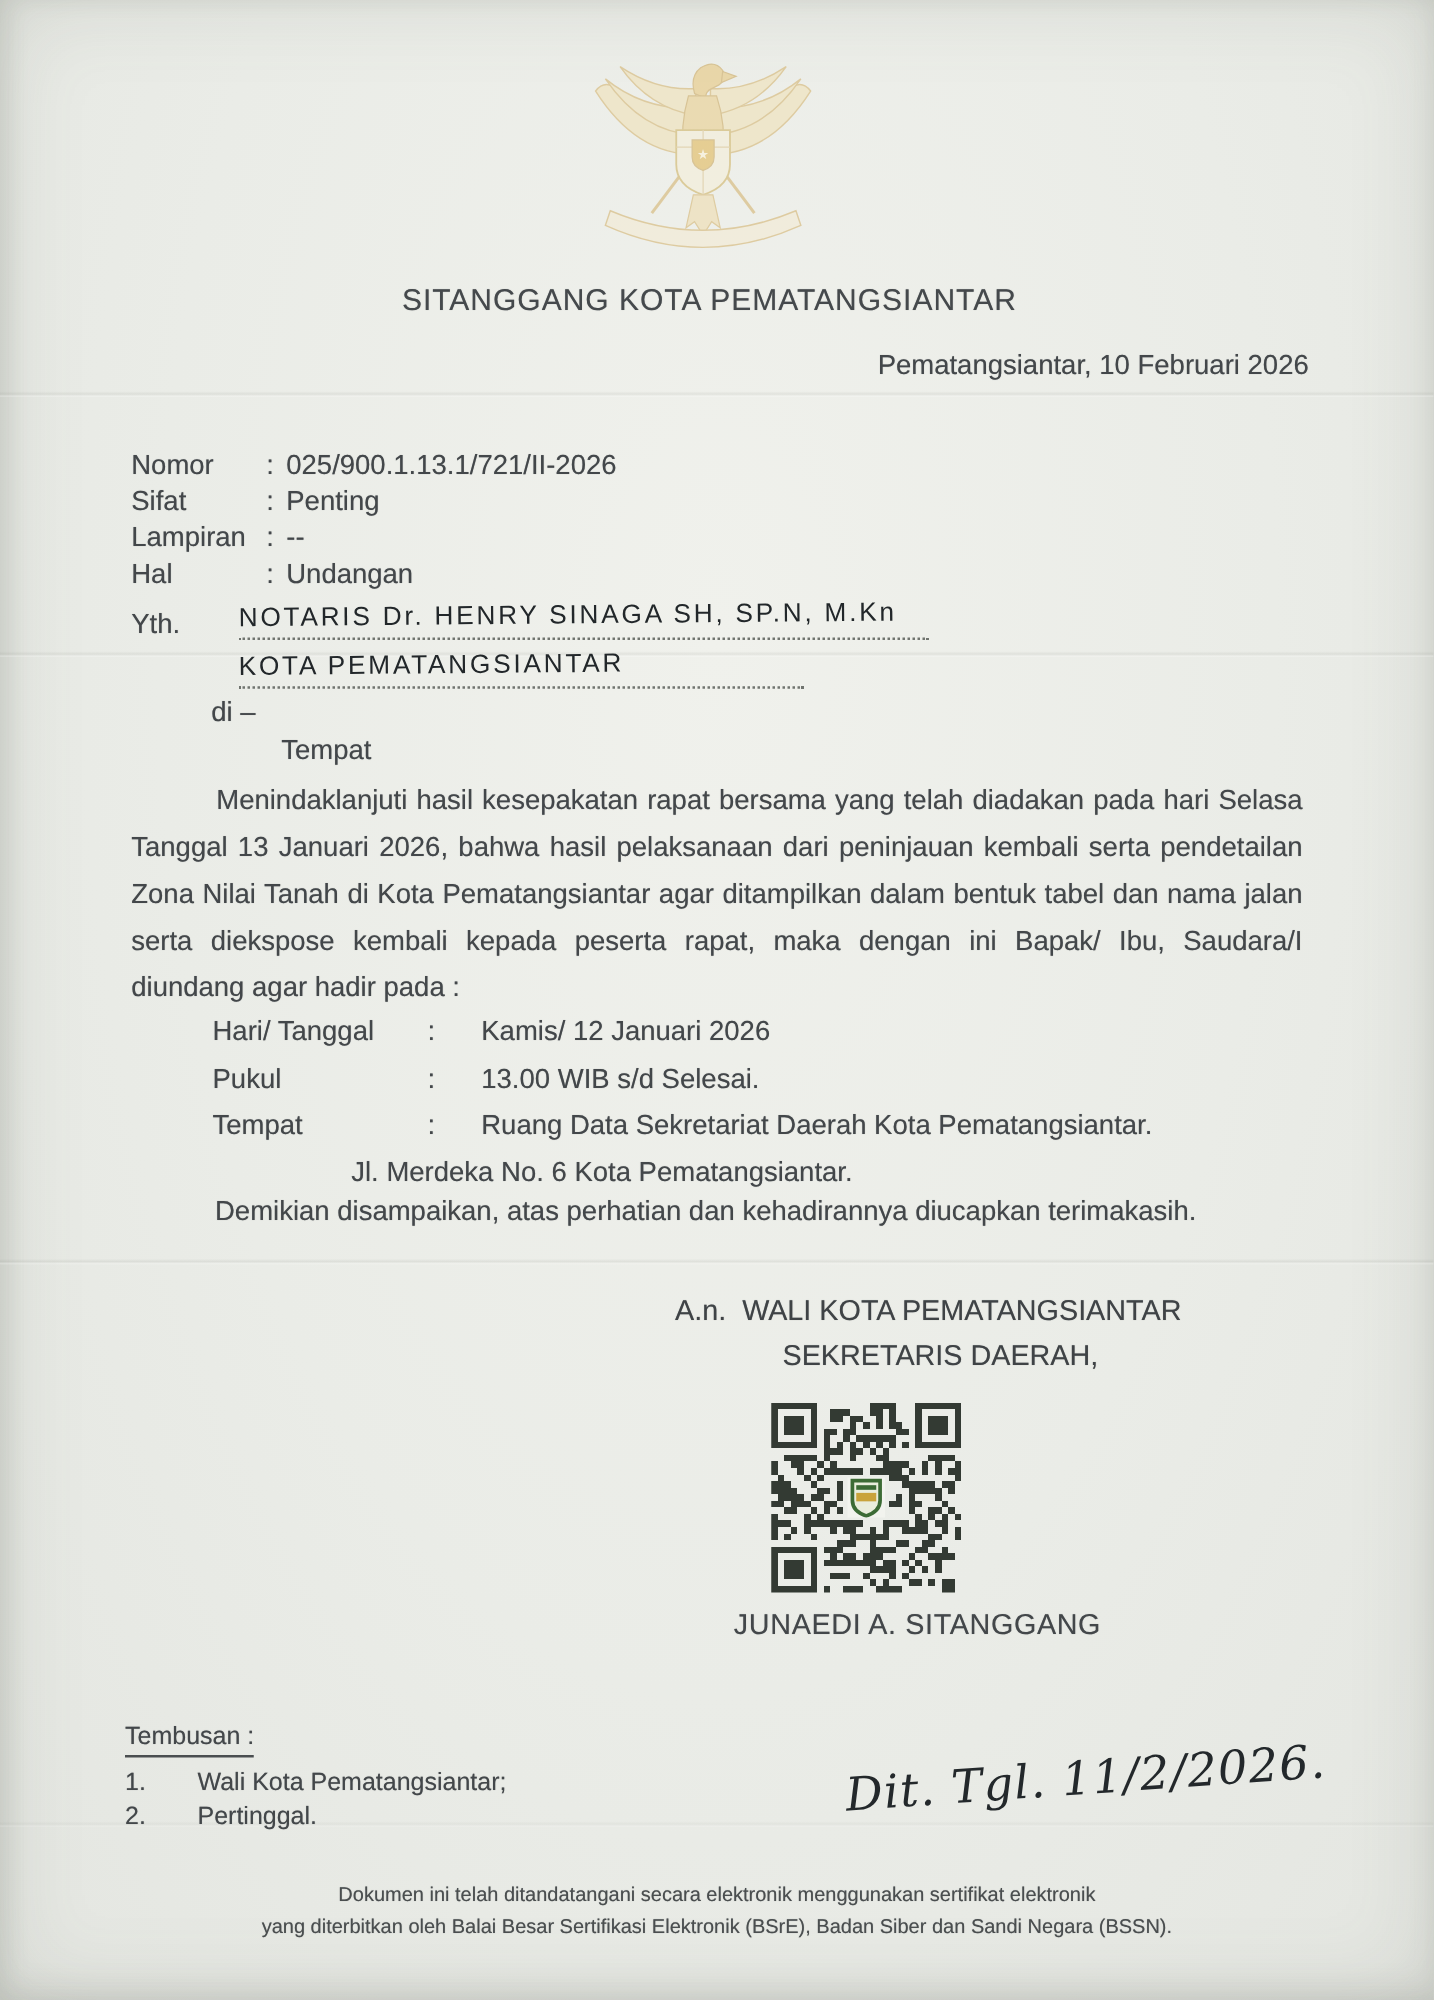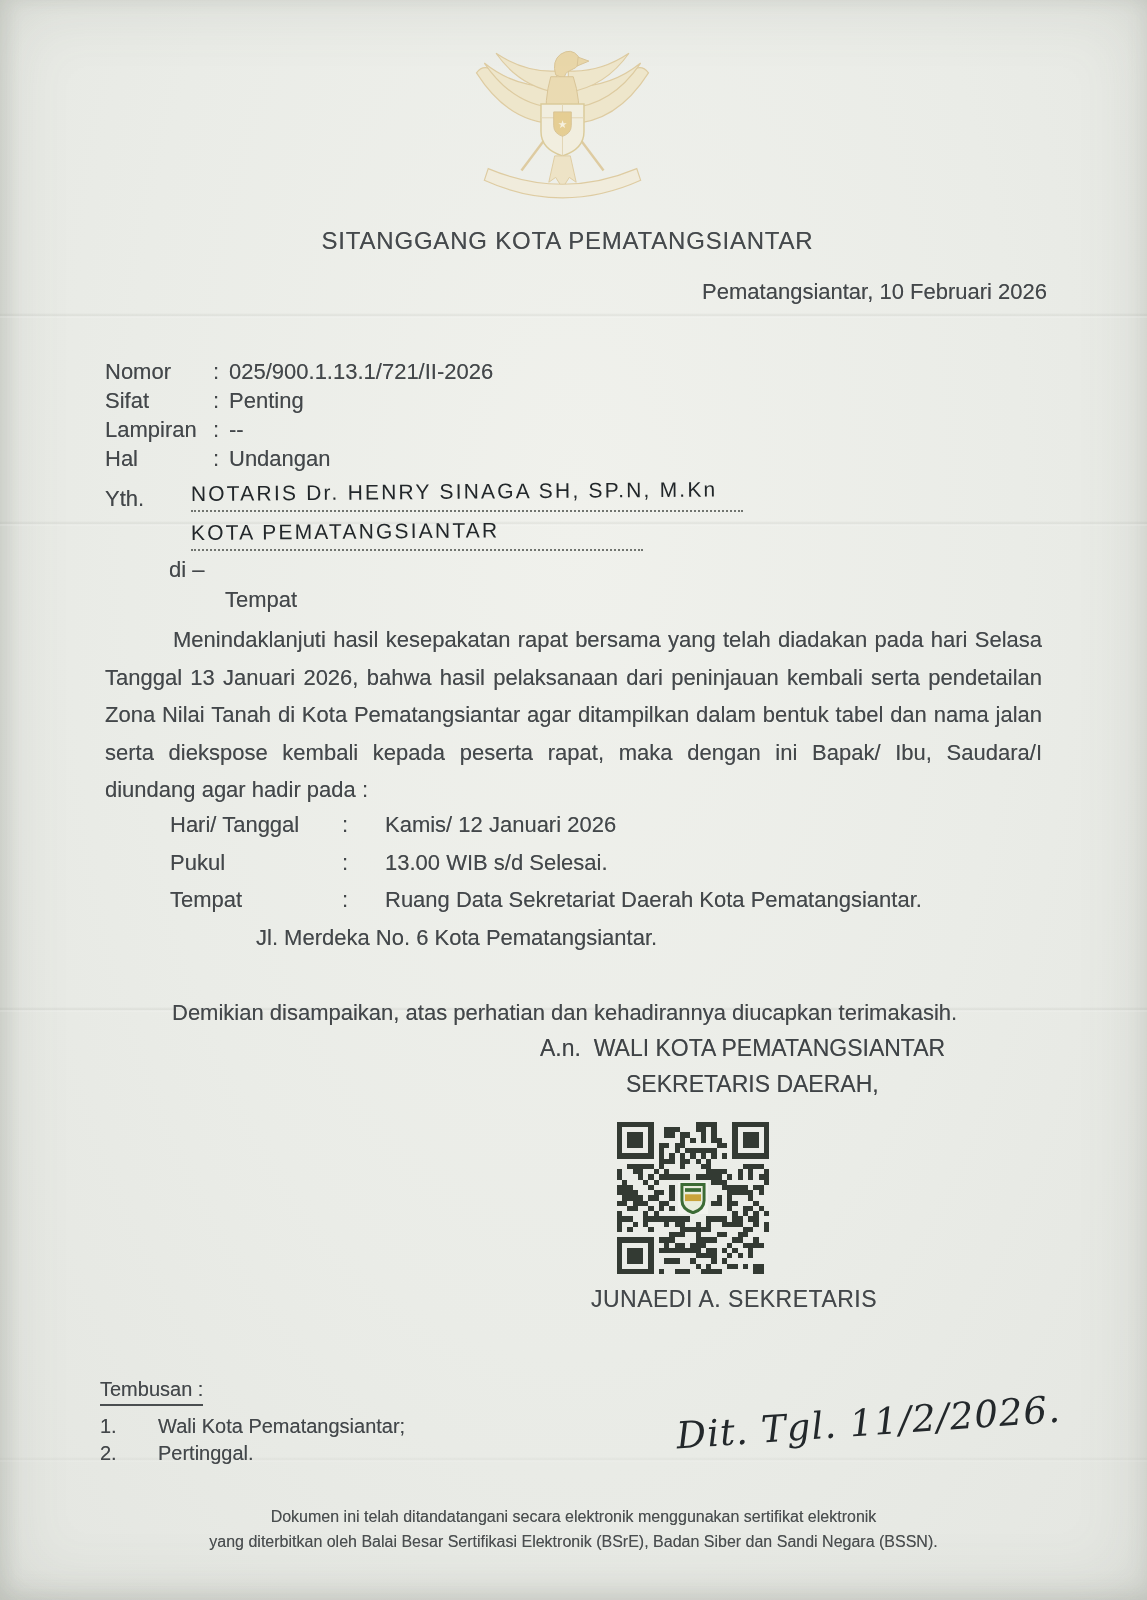--- a/index.html
+++ b/index.html
@@ -29,22 +29,22 @@
   }
   .hw-line1{display:inline-block;width:552px;border-bottom:2px dotted #70746f;padding-bottom:3px;vertical-align:bottom;}
   .hw-line2{display:inline-block;width:452px;border-bottom:2px dotted #70746f;padding-bottom:3px;margin-left:86px;margin-top:8px;}
   .di-label{margin:6px 0 0 64px;}
   .tempat-label{margin:4px 0 0 120px;}
   .body-par{position:absolute;top:621px;left:105px;width:937px;font-size:22px;line-height:37.6px;text-align:justify;text-indent:68px;}
   .details{position:absolute;top:806px;left:170px;font-size:22px;line-height:37.6px;}
   .det-label{display:inline-block;width:172px;vertical-align:top;}
   .det-colon{display:inline-block;width:43px;vertical-align:top;}
   .det-value{display:inline-block;vertical-align:top;}
-  .det-value2{margin-left:86px;}
-  .closing{position:absolute;top:956px;left:172px;font-size:22px;margin-top:44px;}
+  .det-value2{margin-left:111px;}
+  .closing{position:absolute;top:956px;left:172px;font-size:22px;}
   .sig-block{position:absolute;top:1030px;left:540px;font-size:23px;line-height:36px;color:#3f4346;}
   .sig-line2{margin-left:86px;}
   .qr-wrap{position:absolute;top:1122px;left:617px;width:152px;height:152px;}
   .qr-wrap svg{width:100%;height:100%;}
   .qr-emblem{position:absolute;left:50%;top:50%;width:30px;height:32px;transform:translate(-50%,-50%);
     background:#f2f3ee;display:flex;align-items:center;justify-content:center;}
   .sig-name{position:absolute;top:1286px;left:538px;width:392px;text-align:center;font-size:23px;letter-spacing:.5px;}
   .tembusan{position:absolute;top:1376px;left:100px;font-size:20px;line-height:27px;}
   .tembusan-title{display:inline-block;border-bottom:2px solid #4a4e50;padding-bottom:1px;}
   .tembusan-list{margin-top:7px;}
@@ -450,21 +450,21 @@
       </svg>
     <div class="qr-emblem">
       <svg viewBox="0 0 22 26" width="22" height="26" xmlns="http://www.w3.org/2000/svg">
         <path d="M2,2 L20,2 L20,15 Q20,22 11,25 Q2,22 2,15 Z" fill="#e9eddc" stroke="#3c6b35" stroke-width="2.4"></path>
         <rect x="4.5" y="10" width="13" height="5.5" fill="#c9a33b"></rect>
         <rect x="4.5" y="5" width="13" height="3" fill="#3c6b35"></rect>
       </svg>
     </div>
   </div>
 
-  <div class="sig-name machine">JUNAEDI A. SEKRETARIS</div>
+  <div class="sig-name machine">JUNAEDI A. SITANGGANG</div>
 
   <div class="tembusan machine">
     <span class="tembusan-title">Tembusan :</span>
     <div class="tembusan-list">
       <div>
         <span class="tb-num">1.</span><span>Wali Kota Pematangsiantar;</span>
       </div>
       <div>
         <span class="tb-num">2.</span><span>Pertinggal.</span>
       </div>

